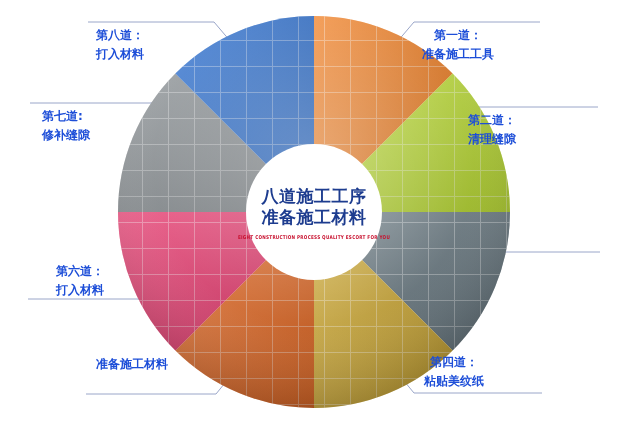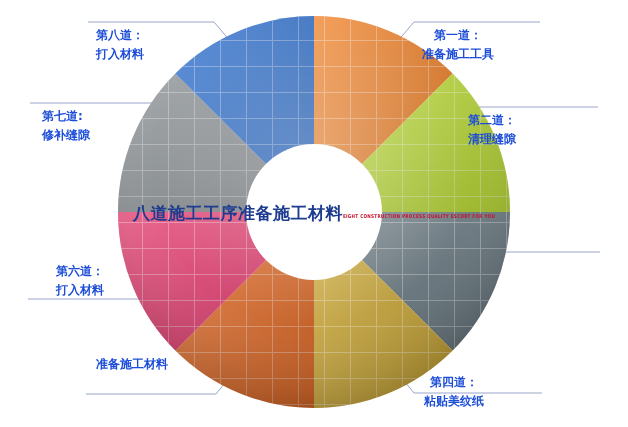--- a/index.html
+++ b/index.html
@@ -32,21 +32,21 @@
     position: absolute;
     left: 50%;
     top: 50%;
     width: 136px;
     height: 136px;
     margin-left: -68px;
     margin-top: -68px;
     border-radius: 50%;
     background: #ffffff;
     display: flex;
-    flex-direction: row;
+    flex-direction: column;
     align-items: center;
     justify-content: center;
     box-sizing: border-box;
     padding-top: 2px;
   }
   .hub-line {
     color: #1d3c8f;
     font-weight: bold;
     font-size: 17px;
     line-height: 21px;
@@ -214,18 +214,18 @@
   </div>
 
   <div class="label right" style="left:468px; top:111px;">
     <span class="ln">第二道：</span>
     <span class="ln">清理缝隙</span>
   </div>
 
   <div class="label right" style="left:482px; top:256px;">
   </div>
 
-  <div class="label right" style="left:424px; top:353px;margin-top:20px;">
+  <div class="label right" style="left:424px; top:353px;">
     <span class="ln">第四道：</span>
     <span class="ln">粘贴美纹纸</span>
   </div>
 
 </div>
 
 </body></html>

